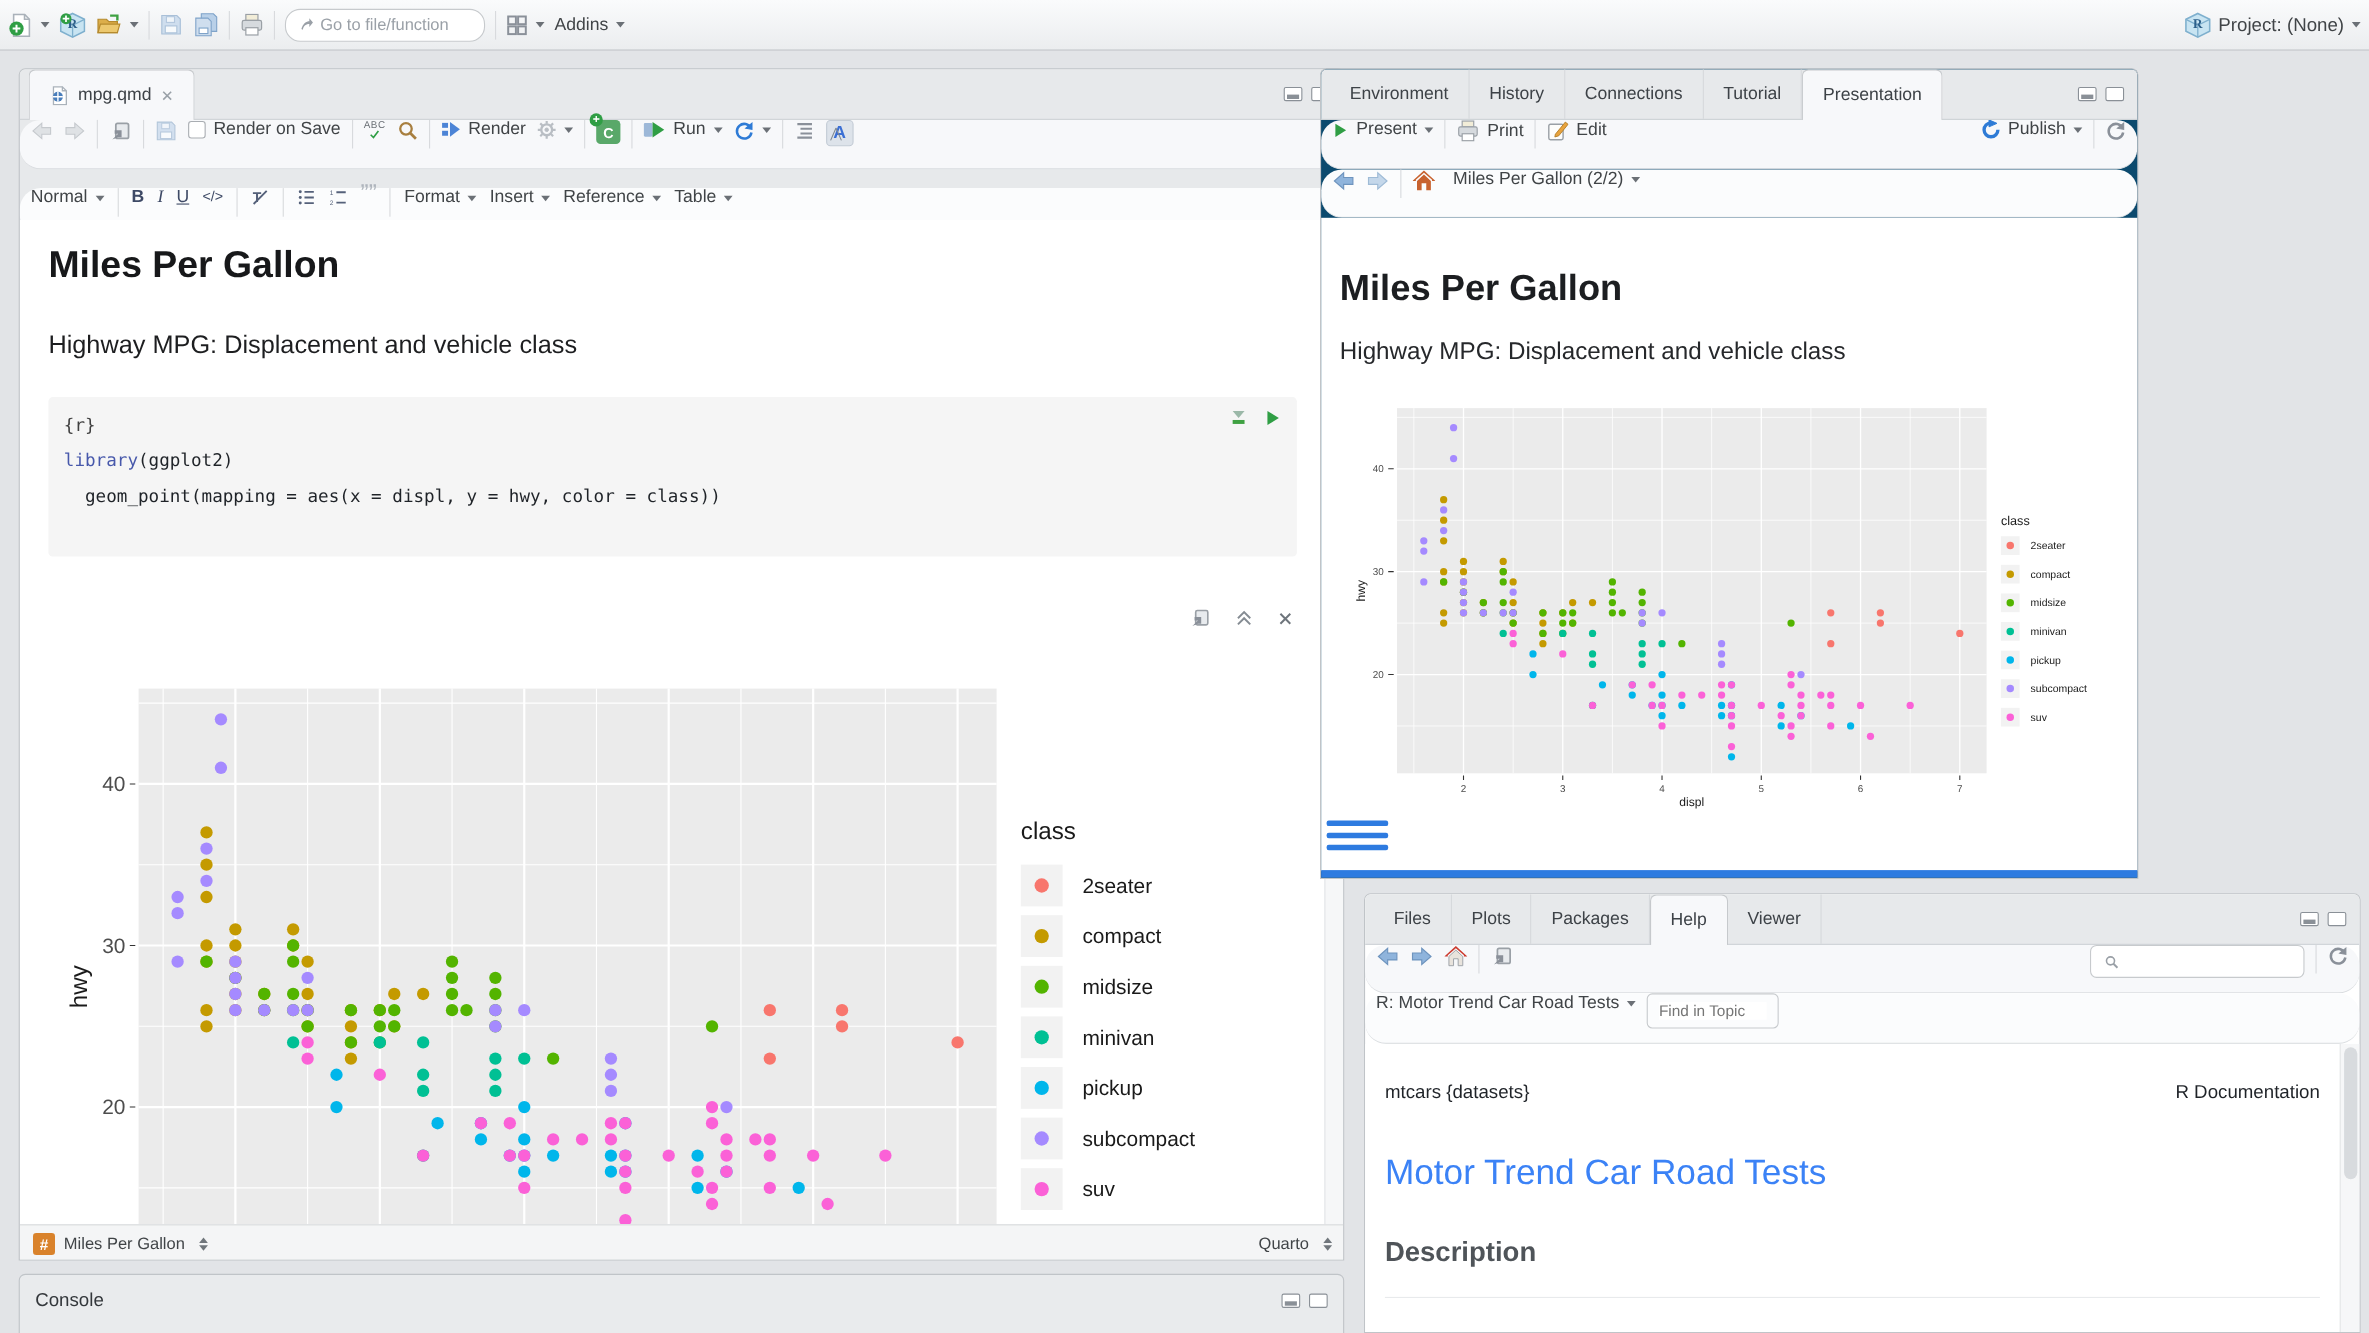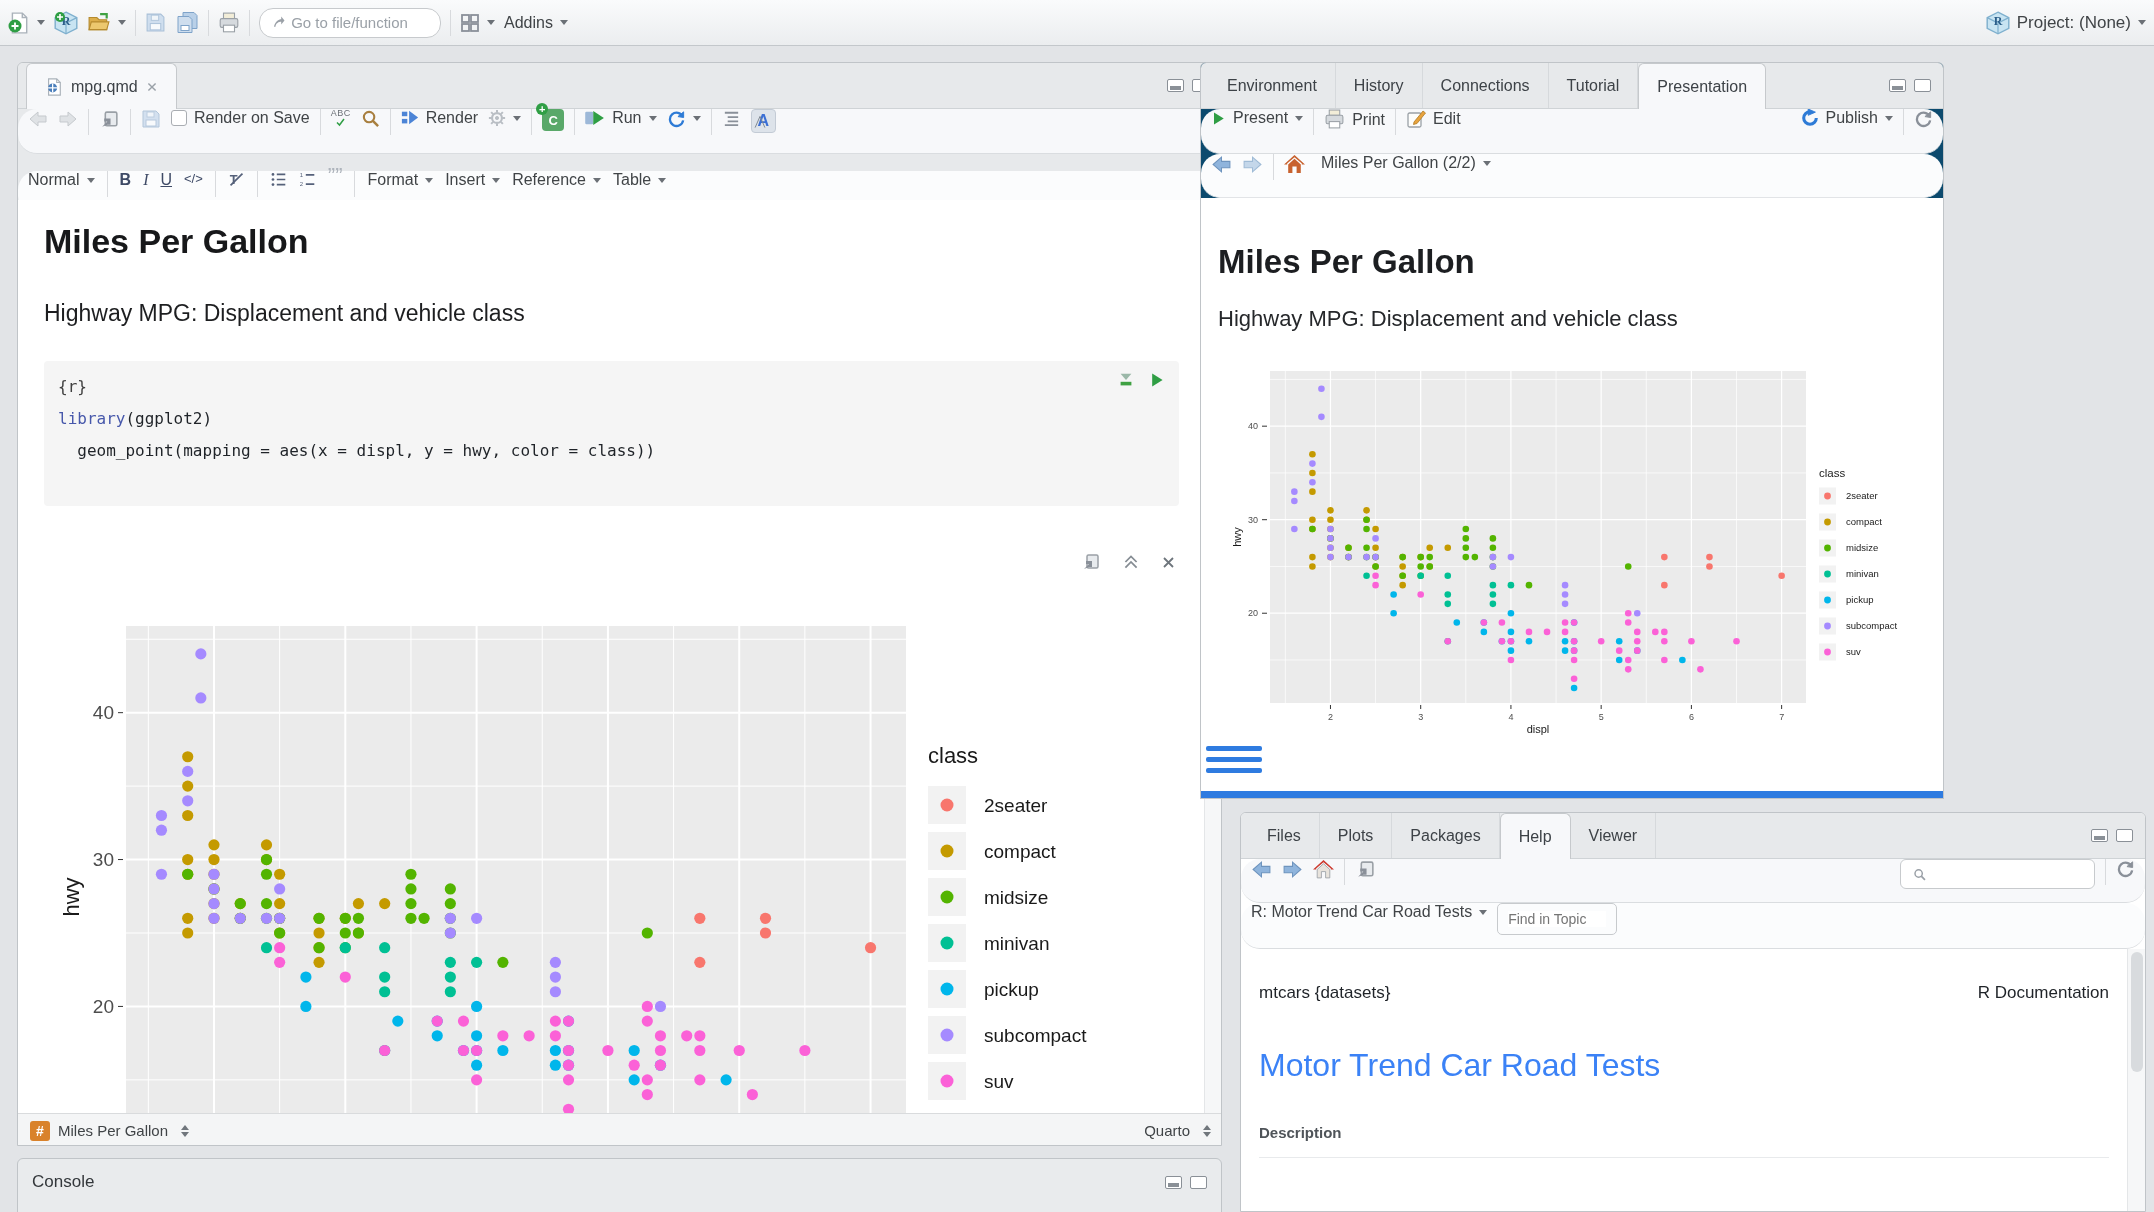--- a/index.html
+++ b/index.html
@@ -962,18 +962,18 @@
     <span style="border:1px solid #c7cacd;border-radius:5px;height:32px;display:flex;align-items:center;padding:0 10px;width:120px;">
       <input style="border: none; outline: none; width: 100%; font-size: 14px; font-family: Liberation Sans, sans-serif; color: rgb(61, 66, 71);" placeholder="Find in Topic">
     </span>
   </div>
   <div class="abs" style="left:0;top:136px;width:886px;height:262px;background:#fff;padding:34px 18px 0 18px;">
     <div class="flexr" style="justify-content:space-between;font-size:17px;color:#1f2328;">
       <span>mtcars {datasets}</span>
       <span>R Documentation</span>
     </div>
     <div style="margin-top:44px;font-size:32px;color:#3b82f6;">Motor Trend Car Road Tests</div>
-    <div style="margin-top:40px;font-size:15px;font-weight:bold;color:#4f5459;border-bottom:1px solid #e8eaec;padding-bottom:16px;">Description</div>
+    <div style="margin-top:40px;font-size:25px;font-weight:bold;color:#4f5459;border-bottom:1px solid #e8eaec;padding-bottom:26px;">Description</div>
   </div>
   <div class="abs scrolltrack" style="right:0;top:136px;width:18px;height:262px;">
     <div style="margin:3px 3px;width:12px;height:120px;background:#d8dbde;border-radius:6px;"></div>
   </div>
 </div>
 
 </body></html>

